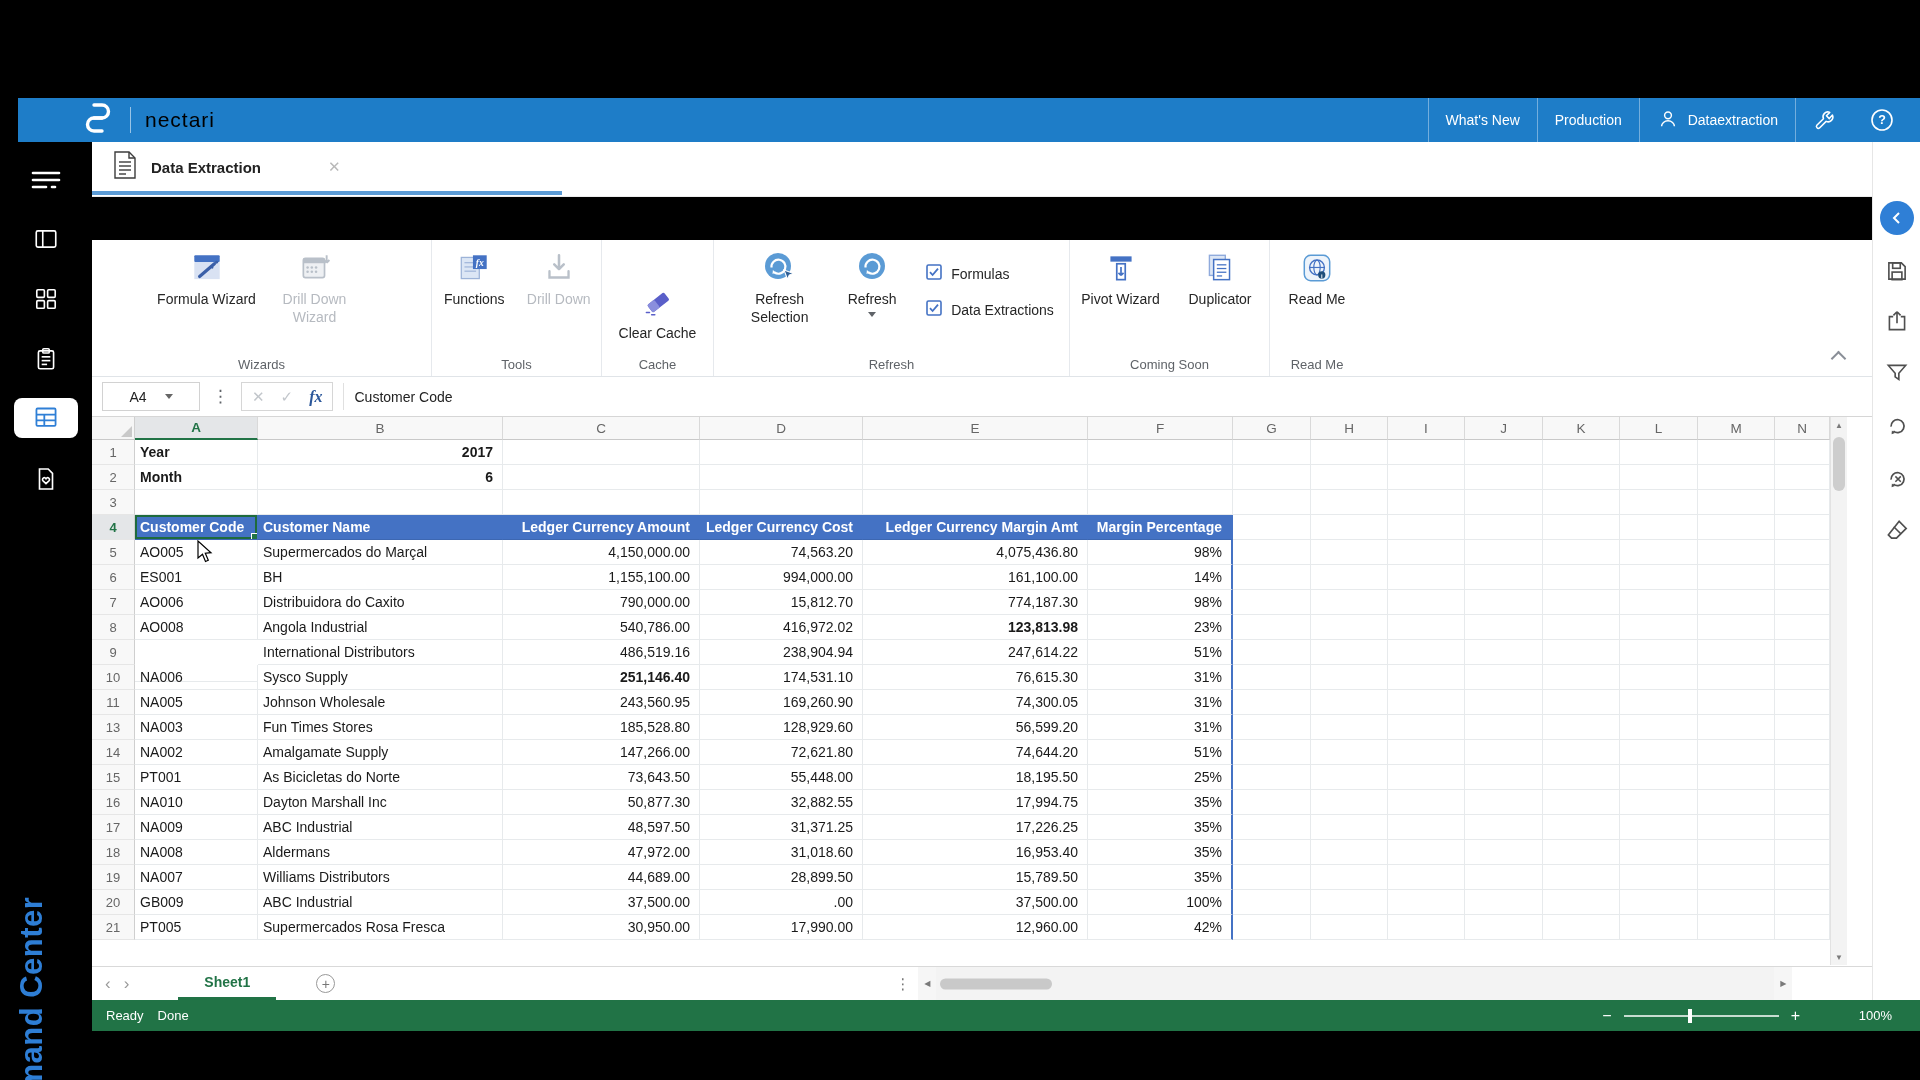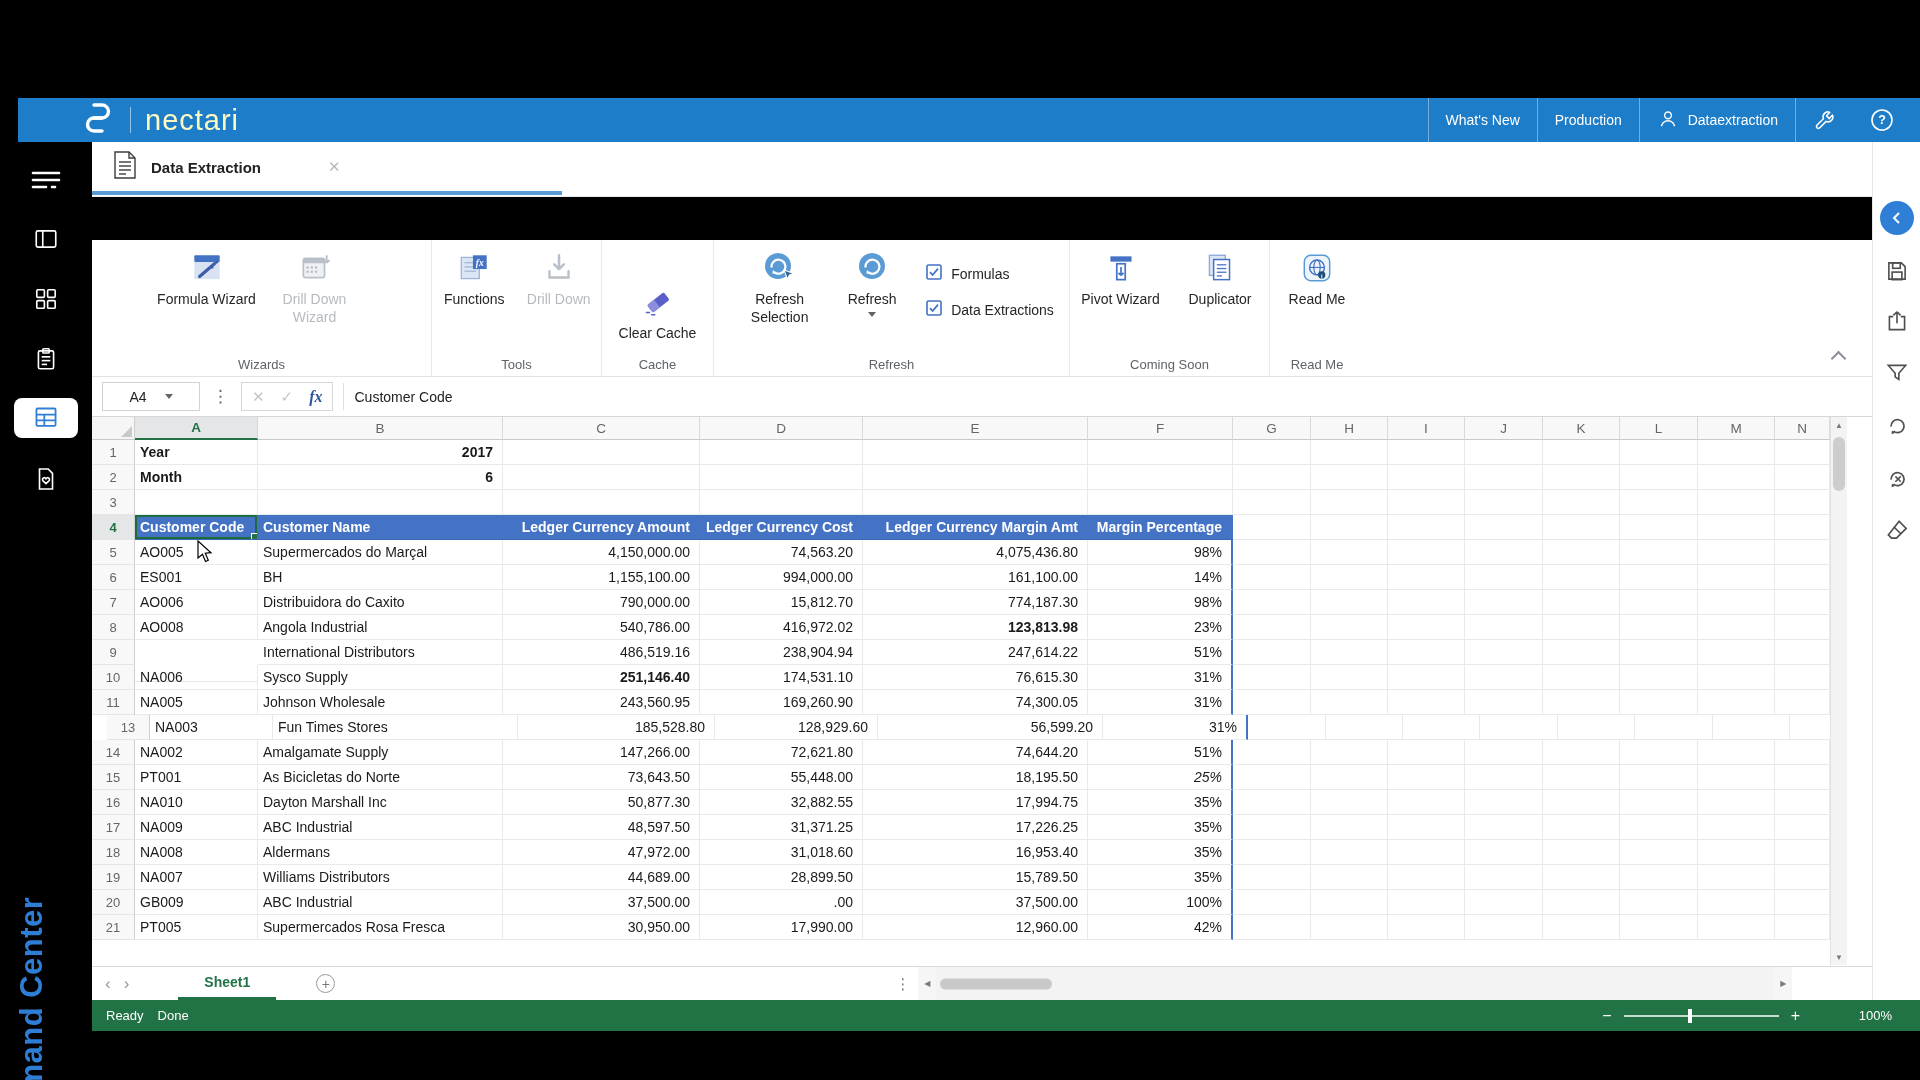--- a/index.html
+++ b/index.html
@@ -3,21 +3,21 @@
 <meta charset="utf-8">
 <style>
   html,body{margin:0;padding:0;background:#000;}
   #stage{position:relative;width:1920px;height:1080px;background:#000;overflow:hidden;
          font-family:"Liberation Sans", sans-serif;-webkit-font-smoothing:antialiased;}
   .abs{position:absolute;}
   
   #topbar{left:18px;top:98px;width:1902px;height:44px;background:#1e7dc8;display:flex;align-items:center;color:#fff;}
   .brand{display:flex;align-items:center;padding-left:60px;}
   .brand-sep{width:1px;height:26px;background:rgba(255,255,255,.55);margin:0 14px 0 12px;}
-  .brand-name{font-size:29px;font-weight:500;letter-spacing:1px;color:#fef9c3;}
+  .brand-name{font-size:21px;font-weight:500;letter-spacing:1px;color:#000000;}
   #topbar .spacer{flex:1;}
   .tb-item{font-size:14px;color:#fff;padding:0 17px;height:44px;display:flex;align-items:center;cursor:pointer;}
   .tb-sep{width:1px;height:44px;background:rgba(255,255,255,.38);}
   .tb-user{display:flex;align-items:center;gap:9px;}
   
   #leftrail{left:0;top:142px;width:92px;height:938px;background:#000;}
   .lr-icon{position:absolute;left:50%;transform:translateX(-50%);cursor:pointer;}
   .lr-active-pill{position:absolute;left:14px;width:64px;height:40px;background:#fff;border-radius:8px;}
   #cmdcenter{position:absolute;left:14px;top:720px;height:300px;writing-mode:vertical-rl;transform:rotate(180deg);
              color:#2e7ed5;font-size:31px;font-weight:700;letter-spacing:.5px;white-space:nowrap;}
@@ -614,21 +614,21 @@
           <div class="cell" style="width: 78px;"></div>
           <div class="cell" style="width: 77px;"></div>
           <div class="cell" style="width: 77px;"></div>
           <div class="cell" style="width: 78px;"></div>
           <div class="cell" style="width: 77px;"></div>
           <div class="cell" style="width: 78px;"></div>
           <div class="cell" style="width: 77px;"></div>
           <div class="cell" style="width: 55px;"></div>
         </div>
         <div class="grid-row">
-          <div class="rownum" style="width: 43px; margin-left: 15px;">13</div>
+          <div class="rownum" style="width: 43px;">13</div>
           <div class="cell" style="width: 123px;">NA003</div>
           <div class="cell" style="width: 245px;">Fun Times Stores</div>
           <div class="cell num" style="width: 197px;">185,528.80</div>
           <div class="cell num" style="width: 163px;">128,929.60</div>
           <div class="cell num" style="width: 225px;">56,599.20</div>
           <div class="cell num tborder" style="width: 145px;">31%</div>
           <div class="cell" style="width: 78px;"></div>
           <div class="cell" style="width: 77px;"></div>
           <div class="cell" style="width: 77px;"></div>
           <div class="cell" style="width: 78px;"></div>
@@ -654,21 +654,21 @@
           <div class="cell" style="width: 77px;"></div>
           <div class="cell" style="width: 55px;"></div>
         </div>
         <div class="grid-row">
           <div class="rownum" style="width: 43px;">15</div>
           <div class="cell" style="width: 123px;">PT001</div>
           <div class="cell" style="width: 245px;">As Bicicletas do Norte</div>
           <div class="cell num" style="width: 197px;">73,643.50</div>
           <div class="cell num" style="width: 163px;">55,448.00</div>
           <div class="cell num" style="width: 225px;">18,195.50</div>
-          <div class="cell num tborder" style="width: 145px; font-style: italic;">25%</div>
+          <div class="cell num tborder" style="width: 145px;">25%</div>
           <div class="cell" style="width: 78px;"></div>
           <div class="cell" style="width: 77px;"></div>
           <div class="cell" style="width: 77px;"></div>
           <div class="cell" style="width: 78px;"></div>
           <div class="cell" style="width: 77px;"></div>
           <div class="cell" style="width: 78px;"></div>
           <div class="cell" style="width: 77px;"></div>
           <div class="cell" style="width: 55px;"></div>
         </div>
         <div class="grid-row">

